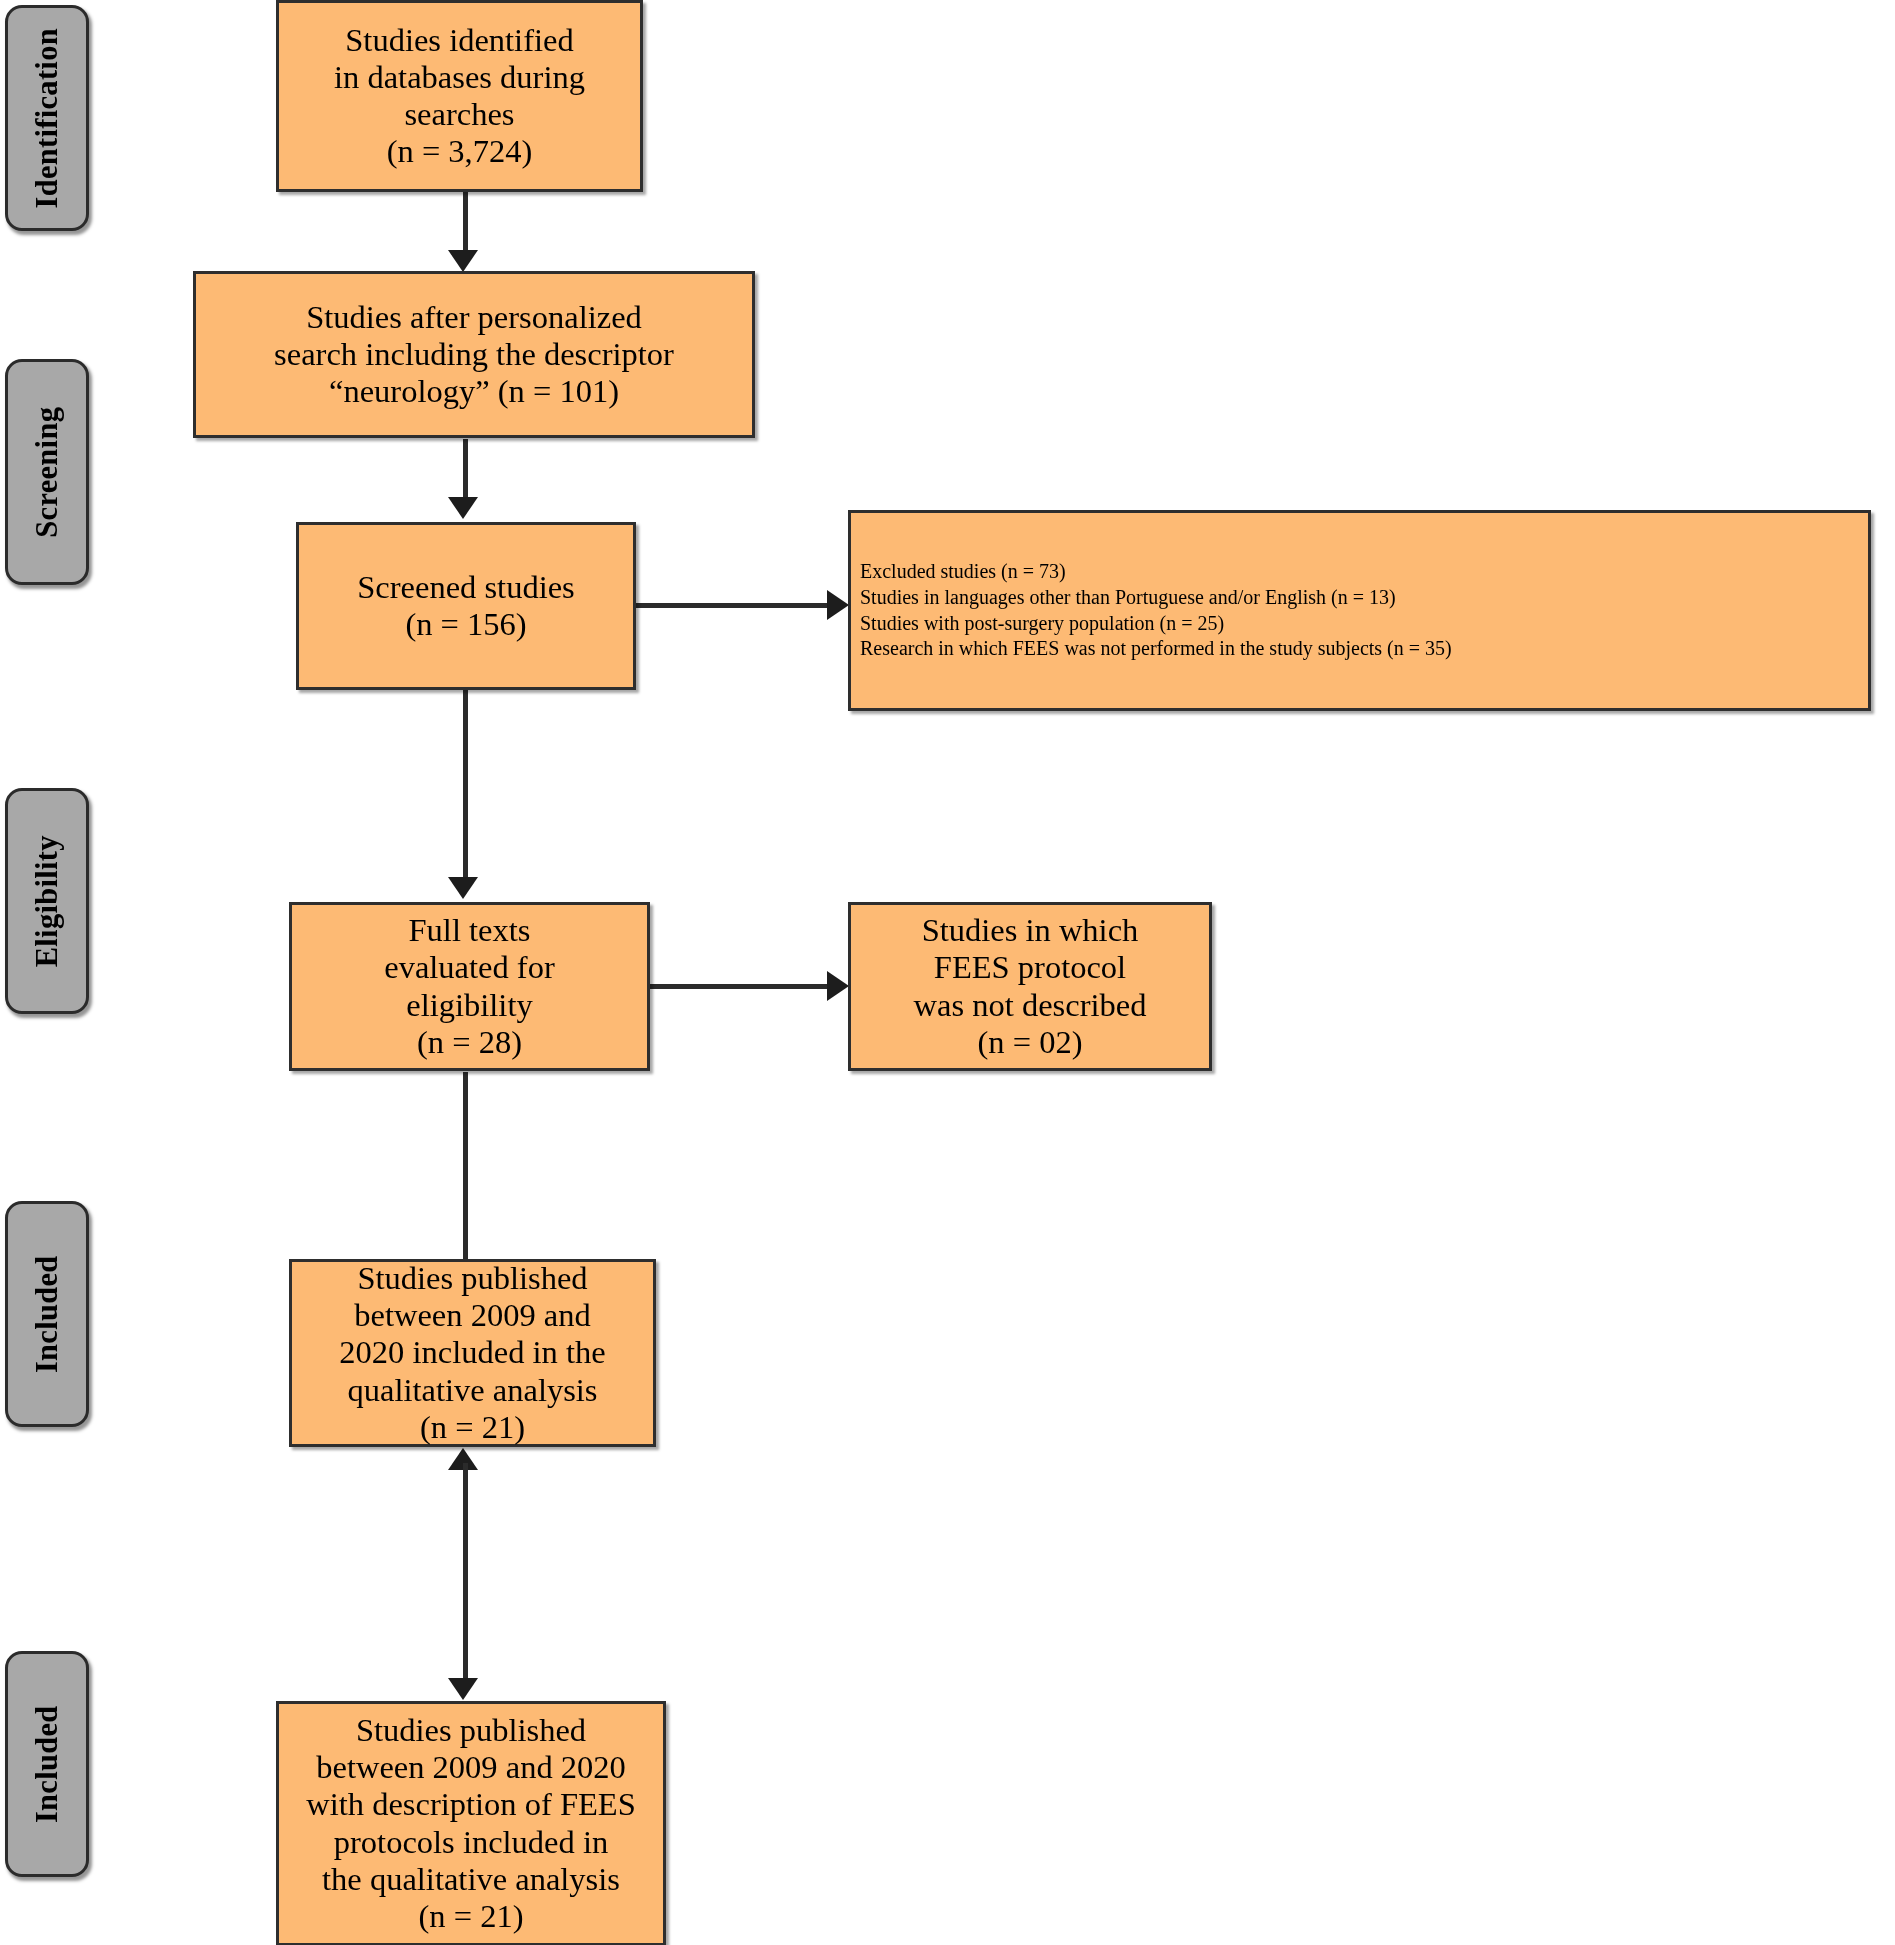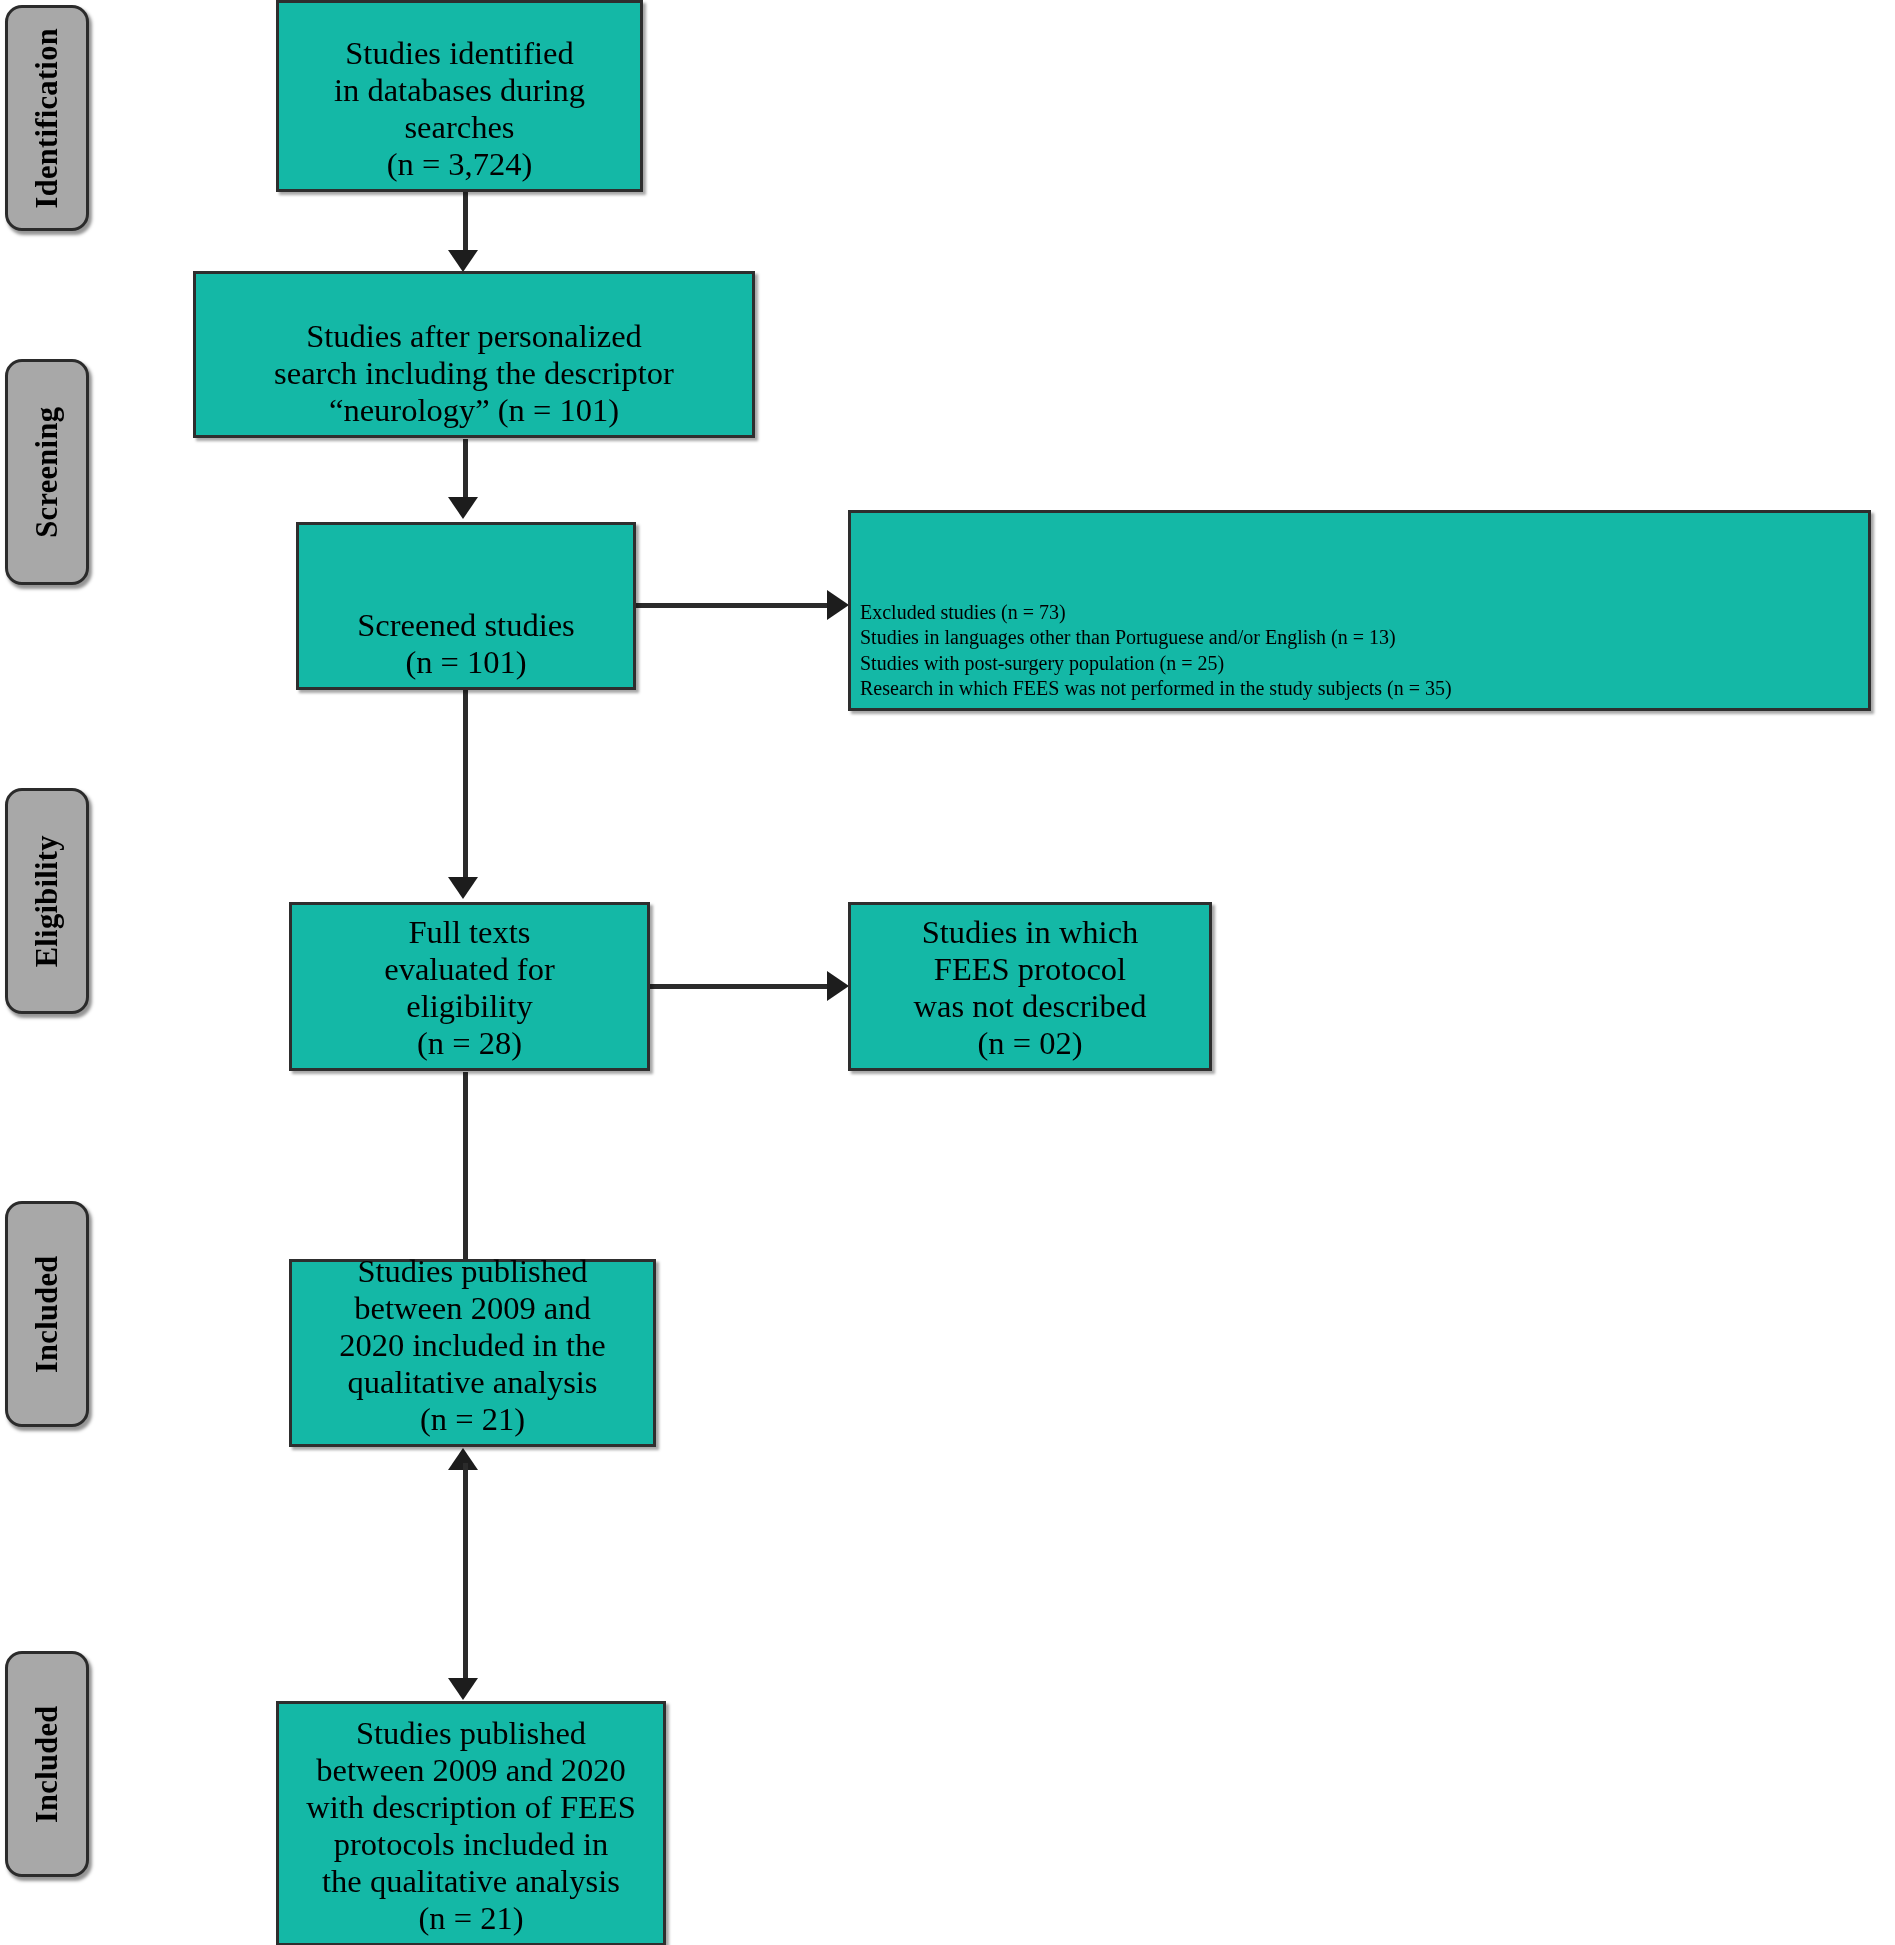--- a/index.html
+++ b/index.html
@@ -35,26 +35,26 @@
     font-weight: bold;
     font-size: 30.5px;
     letter-spacing: 0.3px;
     color: #000000;
     line-height: 1;
   }
 
   
   .flow-box {
     position: absolute;
-    background: #14b8a6;
+    background: #fdba74;
     border: 3.9px solid #2e2e2e;
     box-sizing: border-box;
     box-shadow: 2.6px 3.2px 2.6px rgba(0,0,0,0.35);
     display: flex;
-    align-items: flex-end;
+    align-items: center;
     justify-content: center;
     padding: 6px 9px;
   }
   .flow-box .box-text {
     font-size: 32.5px;
     line-height: 1.14;
     color: #000000;
     text-align: center;
     white-space: pre-line;
   }
@@ -155,21 +155,21 @@
   </div>
 
   <div class="flow-box" style="left:193px; top:271px; width:562px; height:167px;">
     <span class="box-text">Studies after personalized
 search including the descriptor
 “neurology” (n = 101)</span>
   </div>
 
   <div class="flow-box" style="left:296px; top:522px; width:340px; height:168px;">
     <span class="box-text">Screened studies
-(n = 101)</span>
+(n = 156)</span>
   </div>
 
   <div class="flow-box left-align" style="left:848px; top:510px; width:1023px; height:201px;">
     <span class="box-text">Excluded studies (n = 73)
 Studies in languages other than Portuguese and/or English (n = 13)
 Studies with post-surgery population (n = 25)
 Research in which FEES was not performed in the study subjects (n = 35)</span>
   </div>
 
   <div class="flow-box" style="left:289px; top:902px; width:361px; height:169px;">

